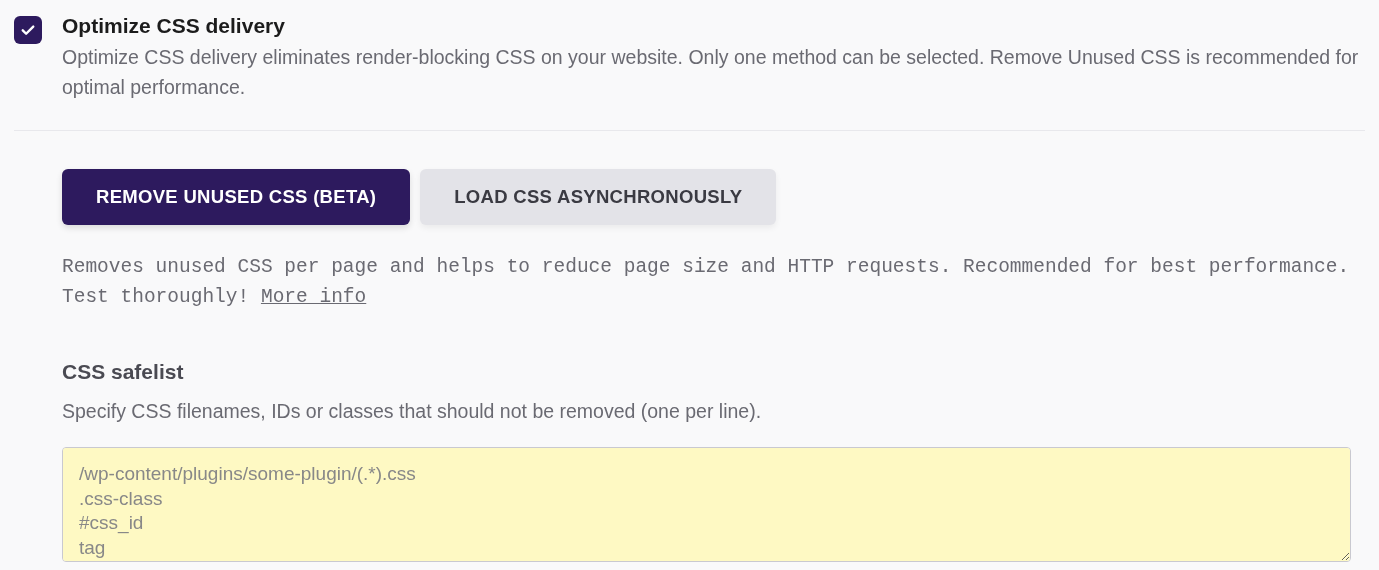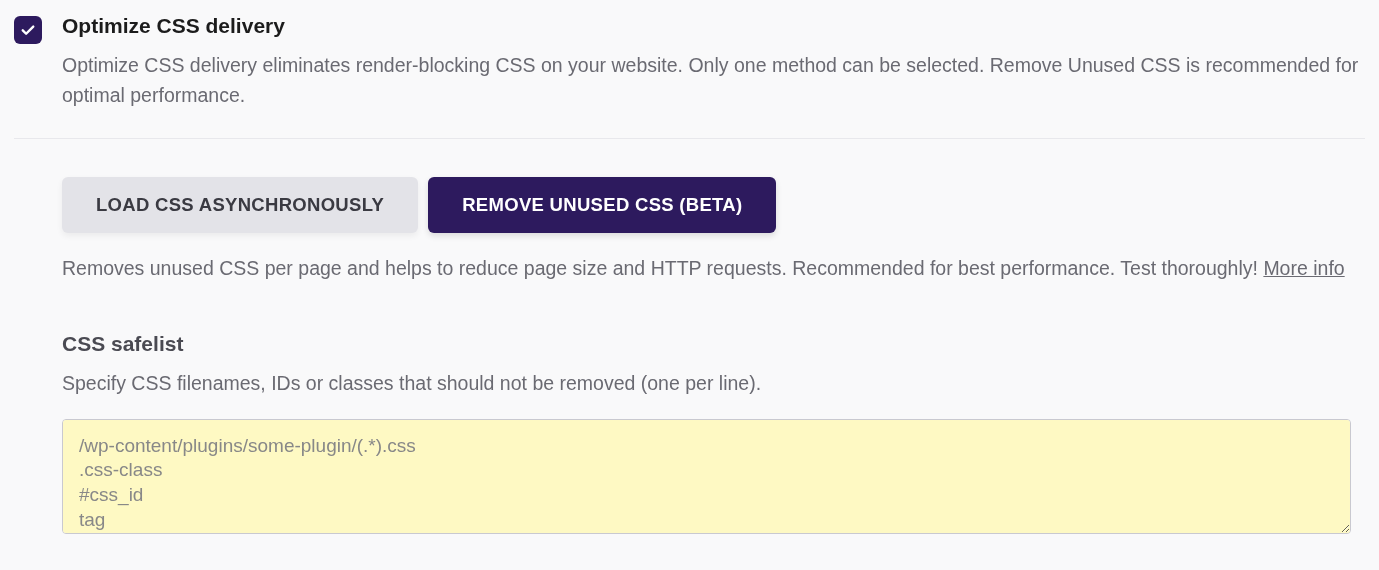--- a/index.html
+++ b/index.html
@@ -27,21 +27,21 @@
       align-items: center;
       justify-content: center;
       margin-top: 2px;
     }
     .checkbox svg { width: 18px; height: 18px; }
     .option-text { flex: 1; }
     .option-title {
       font-size: 21px;
       font-weight: 600;
       color: #1c1c1c;
-      margin-bottom: 12px;
+      margin-bottom: 4px;
     }
     .option-desc {
       font-size: 19.5px;
       color: #6a6a72;
       line-height: 1.55;
     }
     .buttons-row {
       display: flex;
       gap: 10px;
       margin-top: 38px;
@@ -63,23 +63,24 @@
       box-shadow: 0 3px 6px rgba(0,0,0,0.12);
     }
     .btn-secondary {
       background: #e3e3e8;
       color: #3a3a42;
       box-shadow: 0 3px 6px rgba(0,0,0,0.06);
     }
     .help-text {
       font-size: 19.5px;
       color: #6a6a72;
-      margin-top: 21px;
+      margin-top: 28px;
       margin-left: 48px;
       line-height: 1.5;
+      font-family: Liberation Mono, monospace;
     }
     .more-link {
       color: #6a6a72;
       text-decoration: underline;
       cursor: pointer;
     }
     .subsection-title {
       font-size: 21px;
       font-weight: 600;
       color: #4a4a52;
@@ -119,22 +120,22 @@
       <path d="M5 12.5l4.5 4.5L19 7.5" stroke="#fff" stroke-width="3.2" fill="none" stroke-linecap="round" stroke-linejoin="round"></path>
     </svg>
   </div>
   <div class="option-text">
     <div class="option-title">Optimize CSS delivery</div>
     <div class="option-desc">Optimize CSS delivery eliminates render-blocking CSS on your website. Only one method can be selected. Remove Unused CSS is recommended for optimal performance.</div>
   </div>
 </div>
 
 <div class="buttons-row">
+  <button class="btn btn-primary">REMOVE UNUSED CSS (BETA)</button>
   <button class="btn btn-secondary">LOAD CSS ASYNCHRONOUSLY</button>
-  <button class="btn btn-primary">REMOVE UNUSED CSS (BETA)</button>
 </div>
 
 <p class="help-text">
   <span>Removes unused CSS per page and helps to reduce page size and HTTP requests. Recommended for best performance. Test thoroughly! </span><a class="more-link">More info</a>
 </p>
 
 <div class="subsection-title">CSS safelist</div>
 <div class="subsection-desc">Specify CSS filenames, IDs or classes that should not be removed (one per line).</div>
 
 <textarea class="safelist-textarea" placeholder="/wp-content/plugins/some-plugin/(.*).css

